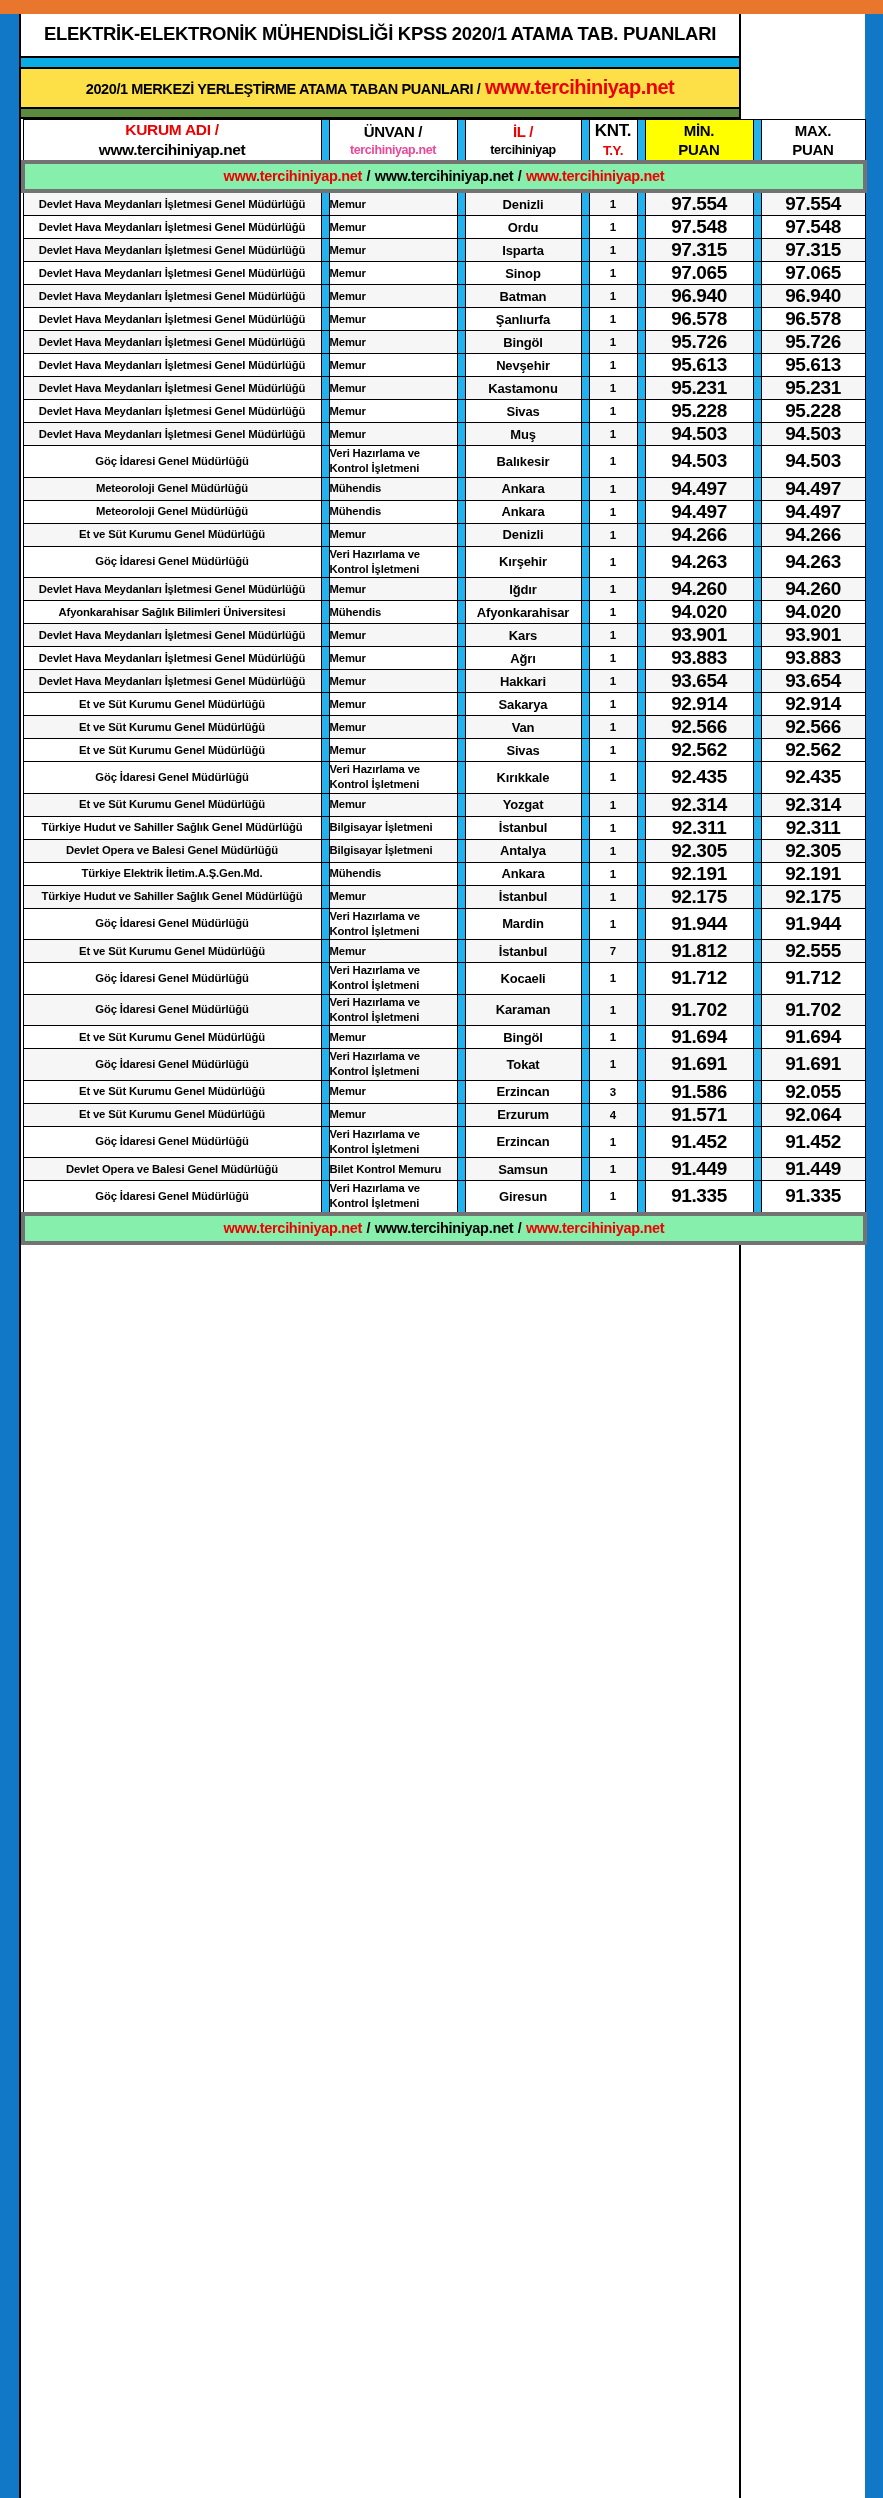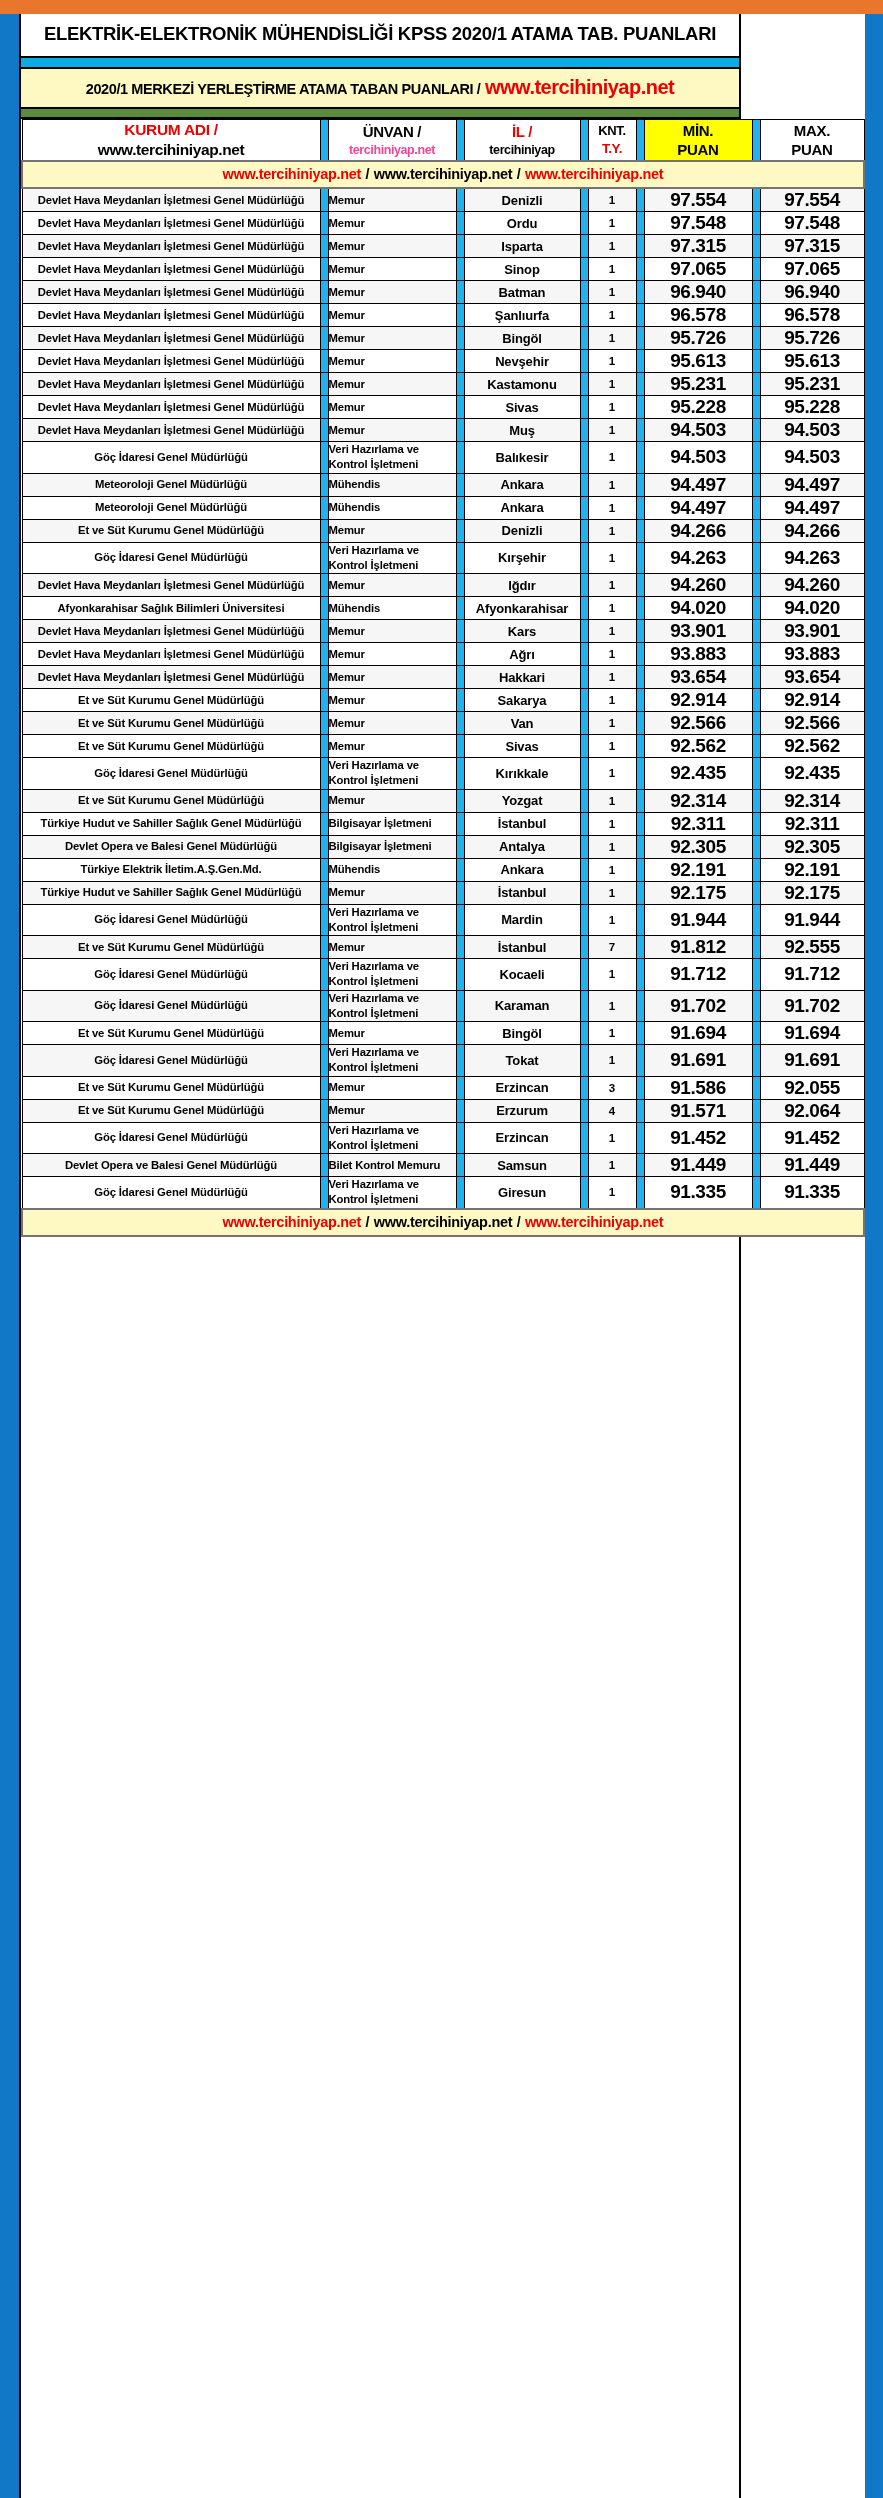--- a/index.html
+++ b/index.html
@@ -62,21 +62,21 @@
   }
   .cyan-bar {
     height: 11px;
     background: #0aace4;
     border-bottom: 2px solid #000;
   }
   .subtitle-box {
     border-bottom: 2px solid #000;
     padding: 7px 8px 8px 8px;
     text-align: center;
-    background: #fef9c3;
+    background: #fde047;
     white-space: nowrap;
   }
   .subtitle-left {
     font-weight: bold;
     font-size: 14.5px;
     color: #000;
     letter-spacing: -0.4px;
   }
   .subtitle-url {
     font-weight: bold;
@@ -119,28 +119,28 @@
   }
   th.hd.yellow { background: #ffff00; }
   .hd-l1 { display: block; font-size: 15px; color: #000; letter-spacing: -0.3px; }
   .hd-l2 { display: block; font-size: 13.5px; color: #000; letter-spacing: -0.4px; }
   .hd-kurum .hd-l1 { font-size: 15.5px; color: #ee0000; }
   .hd-kurum .hd-l2 { font-size: 15.5px; color: #000; }
   .hd-unvan .hd-l1 { font-size: 15px; }
   .hd-unvan .hd-l2 { font-size: 12.5px; color: #ec4899; }
   .hd-il .hd-l1 { font-size: 15px; color: #ee0000; }
   .hd-il .hd-l2 { font-size: 12.5px; color: #000; }
-  .hd-knt .hd-l1 { font-size: 13px; }
+  .hd-knt .hd-l1 { font-size: 17px; }
   .hd-knt .hd-l2 { font-size: 13.5px; color: #ee0000; text-align: center; }
   
   tr.promo td {
-    background: #fef9c3;
+    background: #86efac;
     text-align: center;
     padding: 3px 0 4px 0;
-    border: 2px solid #737373;
+    border: 4px solid #737373;
     white-space: nowrap;
   }
   .promo-red { color: #ee0000; font-weight: bold; font-size: 14.5px; letter-spacing: -0.3px; }
   .promo-blk { color: #000; font-weight: bold; font-size: 14.5px; letter-spacing: -0.3px; }
   
   td.c-kurum {
     text-align: center;
     font-size: 11.3px;
     font-weight: bold;
     color: #000;

